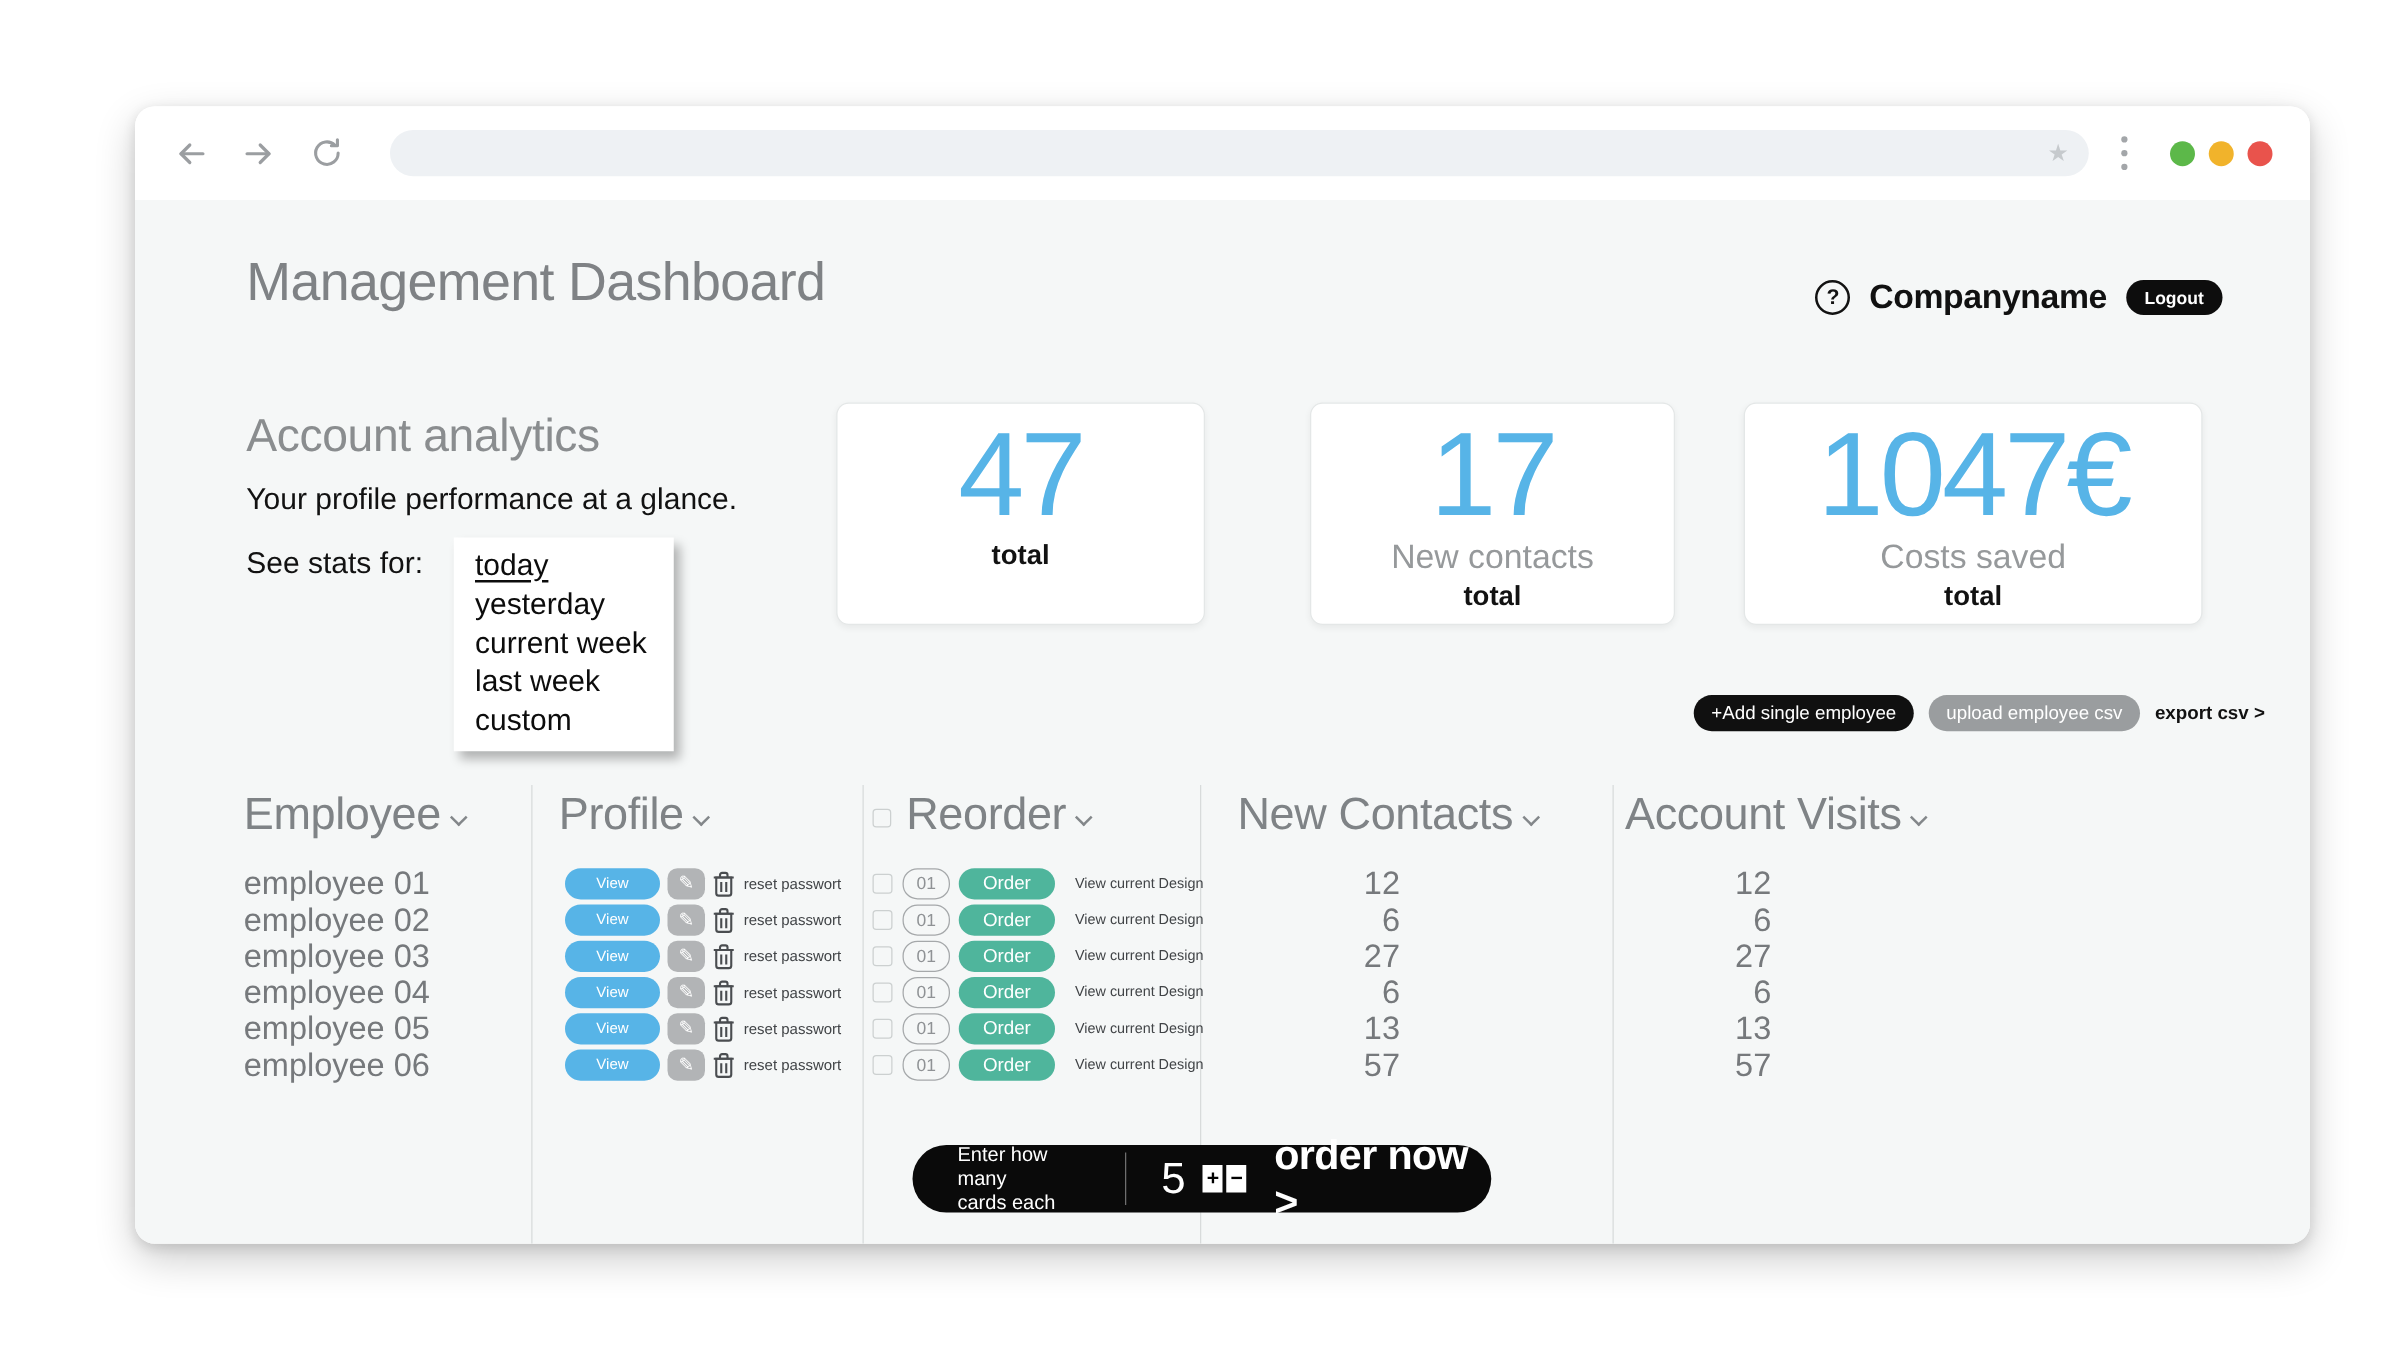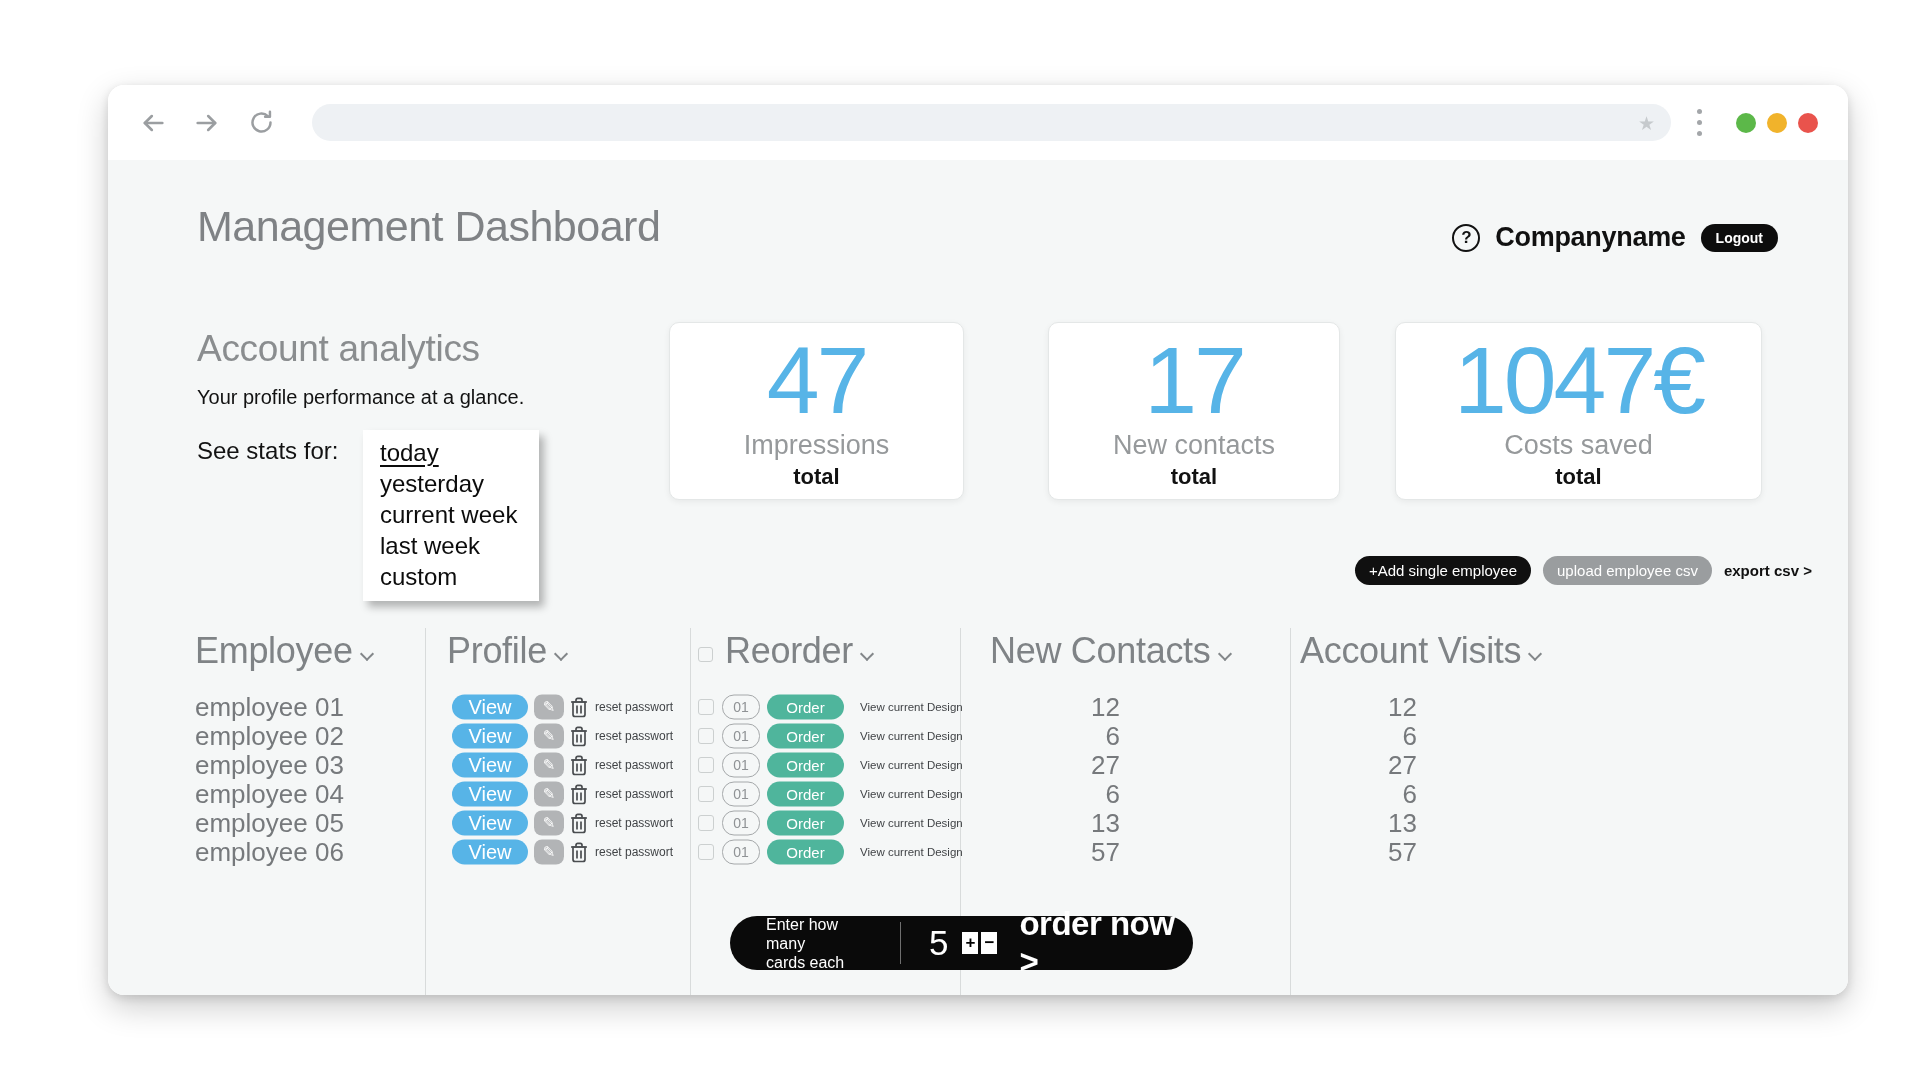--- a/index.html
+++ b/index.html
@@ -31,21 +31,21 @@
   .page-title { position:absolute; left:89px; top:42px; font-size:43px; color:#7f8285; letter-spacing:-0.5px; }
 
   .account-row { position:absolute; top:62px; right:70px; display:flex; align-items:center; gap:15px; }
   .help-btn { width:28px; height:28px; border:2.5px solid #121212; border-radius:50%; display:flex;
               align-items:center; justify-content:center; font-size:17px; font-weight:bold; color:#121212; cursor:pointer; }
   .company { font-size:27px; font-weight:bold; color:#111111; letter-spacing:-0.3px; }
   .logout-btn { background:#0d0d0d; color:#ffffff; font-size:14px; font-weight:bold; border:none;
                 height:28px; padding:0 15px; border-radius:14px; cursor:pointer; }
 
   .analytics-heading { position:absolute; left:89px; top:168px; font-size:37px; color:#8a8d8f; letter-spacing:-0.3px; }
-  .analytics-sub { position:absolute; left:89px; top:226px; font-size:20px; color:#121212; }
+  .analytics-sub { position:absolute; left:89px; top:226px; font-size:24px; color:#121212; }
   .stats-label { position:absolute; left:89px; top:277px; font-size:24px; color:#121212; }
 
   .period-dropdown { position:absolute; left:255px; top:270px; width:176px; background:#ffffff;
                      padding:7px 0 9px 17px; box-shadow:5px 6px 8px rgba(0,0,0,0.28); }
   .period-item { font-size:24px; color:#0c0c0c; line-height:31px; cursor:pointer; }
   .period-item.sel { text-decoration:underline; text-underline-offset:4px; }
 
   
   .card { position:absolute; top:162px; height:178px; background:#ffffff; border:1px solid #e4e7e7;
           border-radius:10px; box-shadow:0 2px 6px rgba(0,0,0,0.06); text-align:center; }
@@ -70,21 +70,21 @@
   .chev { display:inline-block; width:10px; height:10px; border-right:2.5px solid #83878a;
           border-bottom:2.5px solid #83878a; transform:rotate(45deg); margin-left:9px; vertical-align:4px; }
   .hdr-checkbox { position:absolute; left:590px; top:487px; width:15px; height:15px;
                   border:1.5px solid #ccd0d0; border-radius:3px; background:transparent; cursor:pointer; }
 
   .rows { position:absolute; left:0; top:532px; width:100%; }
   .trow { position:relative; height:29px; }
   .cell { position:absolute; top:50%; transform:translateY(-50%); }
   .emp-name { left:87px; font-size:26px; color:#76797c; white-space:nowrap; }
   .view-btn { left:344px; width:76px; height:25px; background:#57b4e7; border:none; border-radius:13px;
-              color:#ffffff; font-size:20px; cursor:pointer; font-family:inherit; }
+              color:#ffffff; font-size:12px; cursor:pointer; font-family:inherit; }
   .edit-badge { left:426px; width:30px; height:25px; background:#b2b4b6; border-radius:8px;
                 display:flex; align-items:center; justify-content:center; color:#ffffff; font-size:15px; cursor:pointer; }
   .trash { left:462px; width:18px; height:23px; cursor:pointer; display:flex; }
   .reset-link { left:487px; font-size:12px; color:#414447; cursor:pointer; white-space:nowrap; }
   .row-checkbox { left:590px; width:16px; height:16px; border:1.5px solid #ccd0d0; border-radius:3px;
                   background:transparent; cursor:pointer; }
   .qty-badge { left:614px; width:38px; height:25px; border:1.5px solid #a5a8aa; border-radius:12px;
                display:flex; align-items:center; justify-content:center; font-size:14px; color:#8f9295; cursor:pointer; }
   .order-btn { left:659px; width:77px; height:25px; background:#4fb59c; border:none; border-radius:13px;
                color:#ffffff; font-size:15px; cursor:pointer; font-family:inherit; }
@@ -163,21 +163,20 @@
     <div class="period-dropdown">
       <div class="period-item sel">today</div>
       <div class="period-item">yesterday</div>
       <div class="period-item">current week</div>
       <div class="period-item">last week</div>
       <div class="period-item">custom</div>
     </div>
 
     <div class="card c1">
       <div class="card-value">47</div>
-      <div class="card-label">Impressions</div>
       <div class="card-sub">total</div>
     </div>
     <div class="card c2">
       <div class="card-value">17</div>
       <div class="card-label">New contacts</div>
       <div class="card-sub">total</div>
     </div>
     <div class="card c3">
       <div class="card-value">1047€</div>
       <div class="card-label">Costs saved</div>

